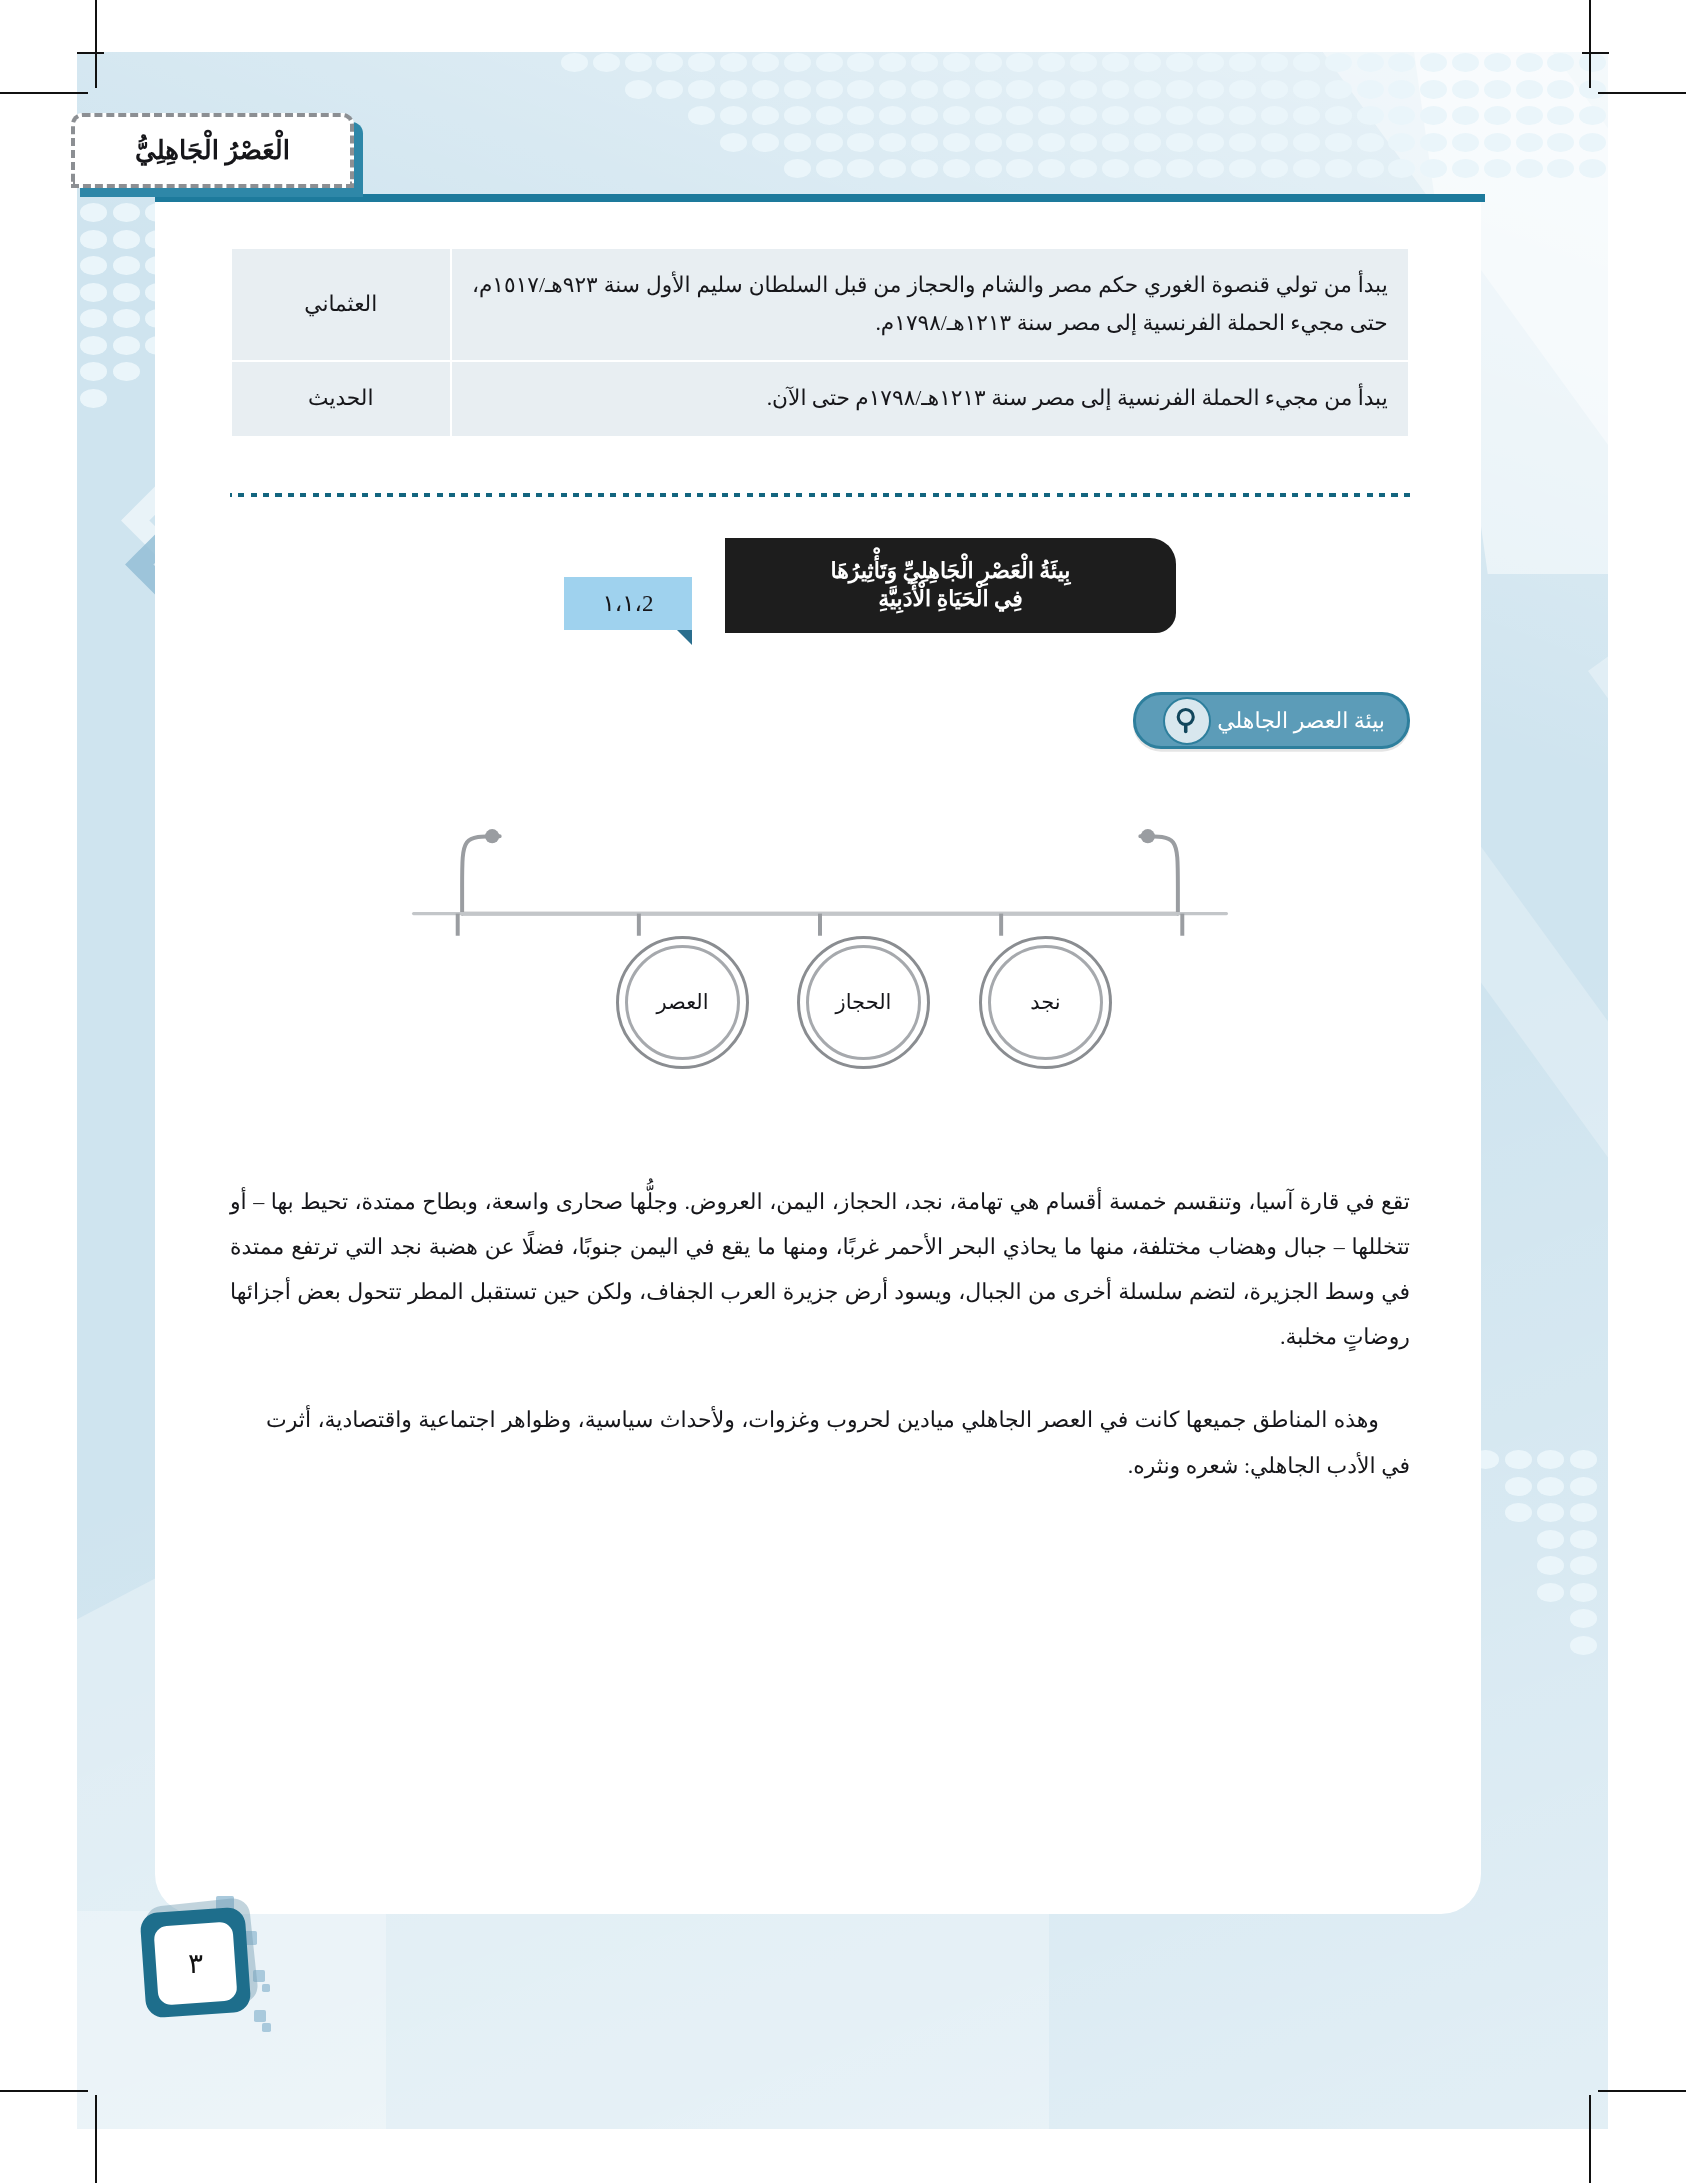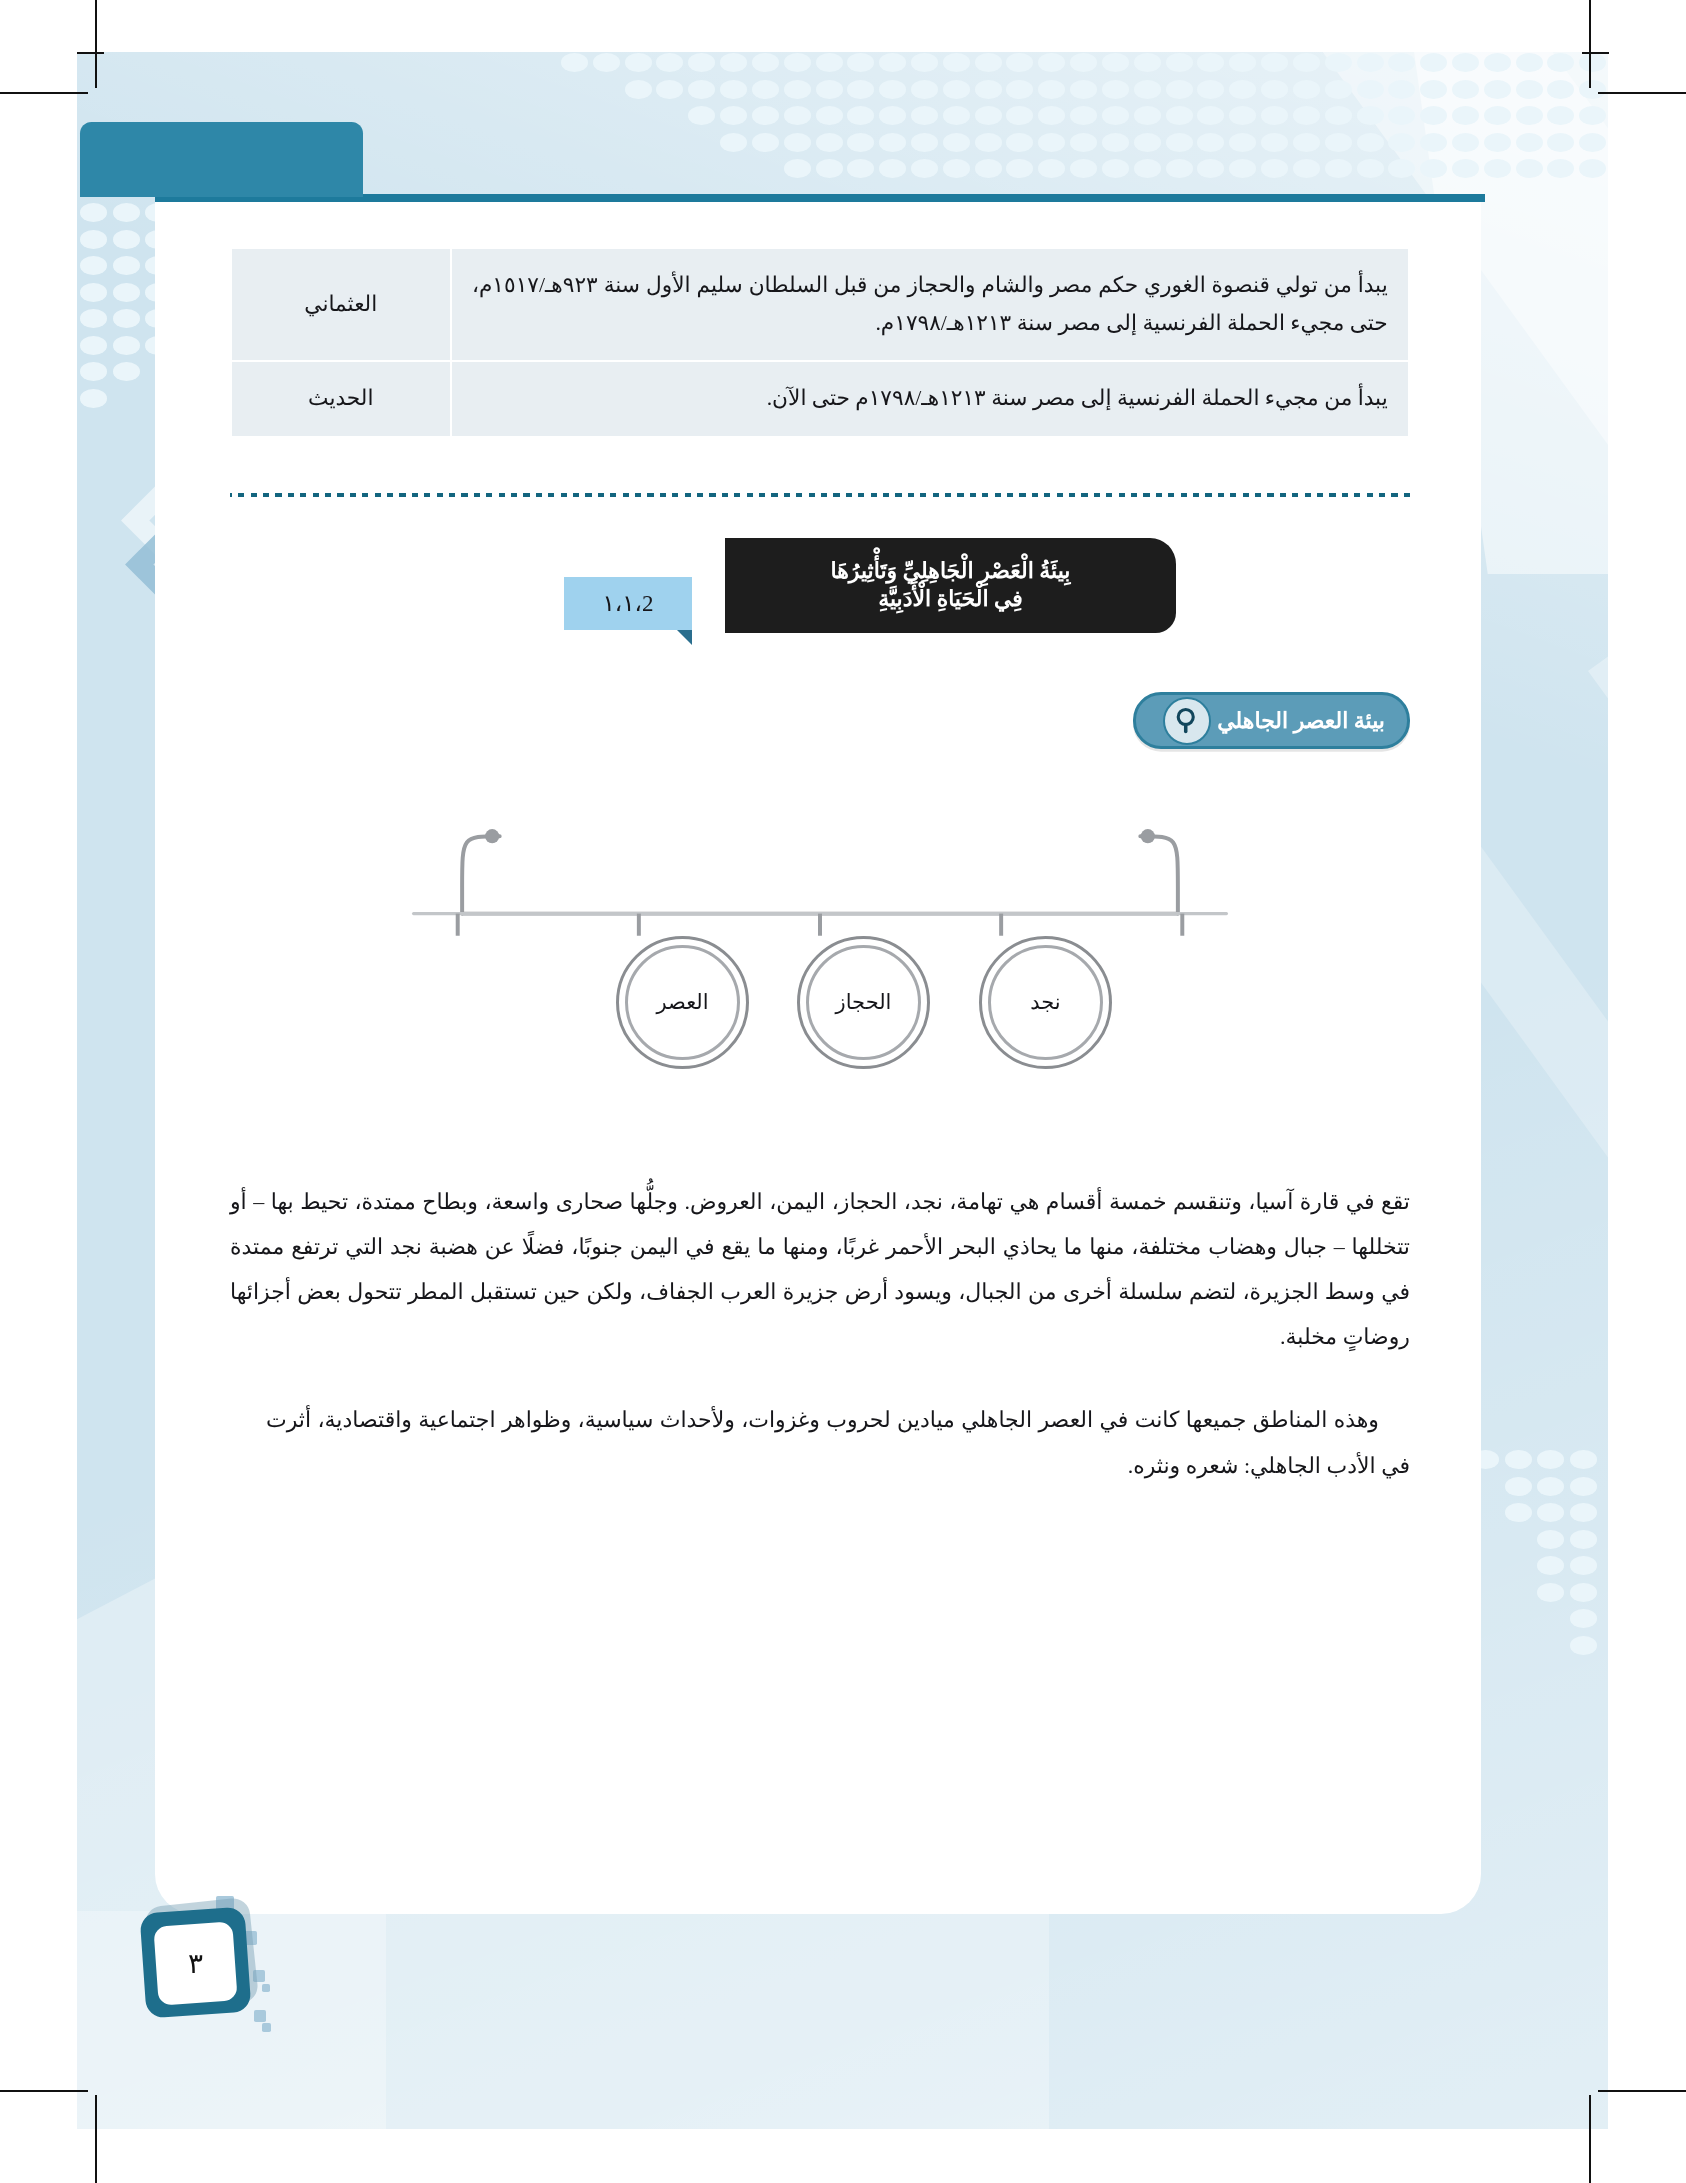--- a/index.html
+++ b/index.html
@@ -279,21 +279,21 @@
     border: 2.2px solid #2e7f9d;
     display: flex;
     align-items: center;
     justify-content: center;
     box-sizing: border-box;
     flex: 0 0 auto;
   }
   .pill-icon svg { display: block; }
   .pill-label {
     font-size: 22px;
-    font-weight: 700;
+    font-weight: 400;
     color: #ffffff;
     white-space: nowrap;
     padding: 0 15px 0 6.2px;
   }
 
   
   .diagram {
     position: relative;
     width: 972px;
     height: 323px;
@@ -674,20 +674,23 @@
       <span style="left: 98px; top: 186px;"></span>
     </div>
 
   <div class="chev c1"></div>
   <div class="chev c2"></div>
 
   <div class="card-top-rule"></div>
   <div class="card"></div>
 
   <div class="tab-shadow"></div>
+  <div class="tab">
+    <span class="tab-text">الْعَصْرُ الْجَاهِلِيُّ</span>
+  </div>
 
   <div class="content">
 
     <table class="era-table">
       <tbody>
         <tr>
           <td>يبدأ من تولي قنصوة الغوري حكم مصر والشام والحجاز من قبل السلطان سليم الأول سنة ٩٢٣هـ/١٥١٧م، حتى مجيء الحملة الفرنسية إلى مصر سنة ١٢١٣هـ/١٧٩٨م.</td>
           <td class="label">العثماني</td>
         </tr>
         <tr>

